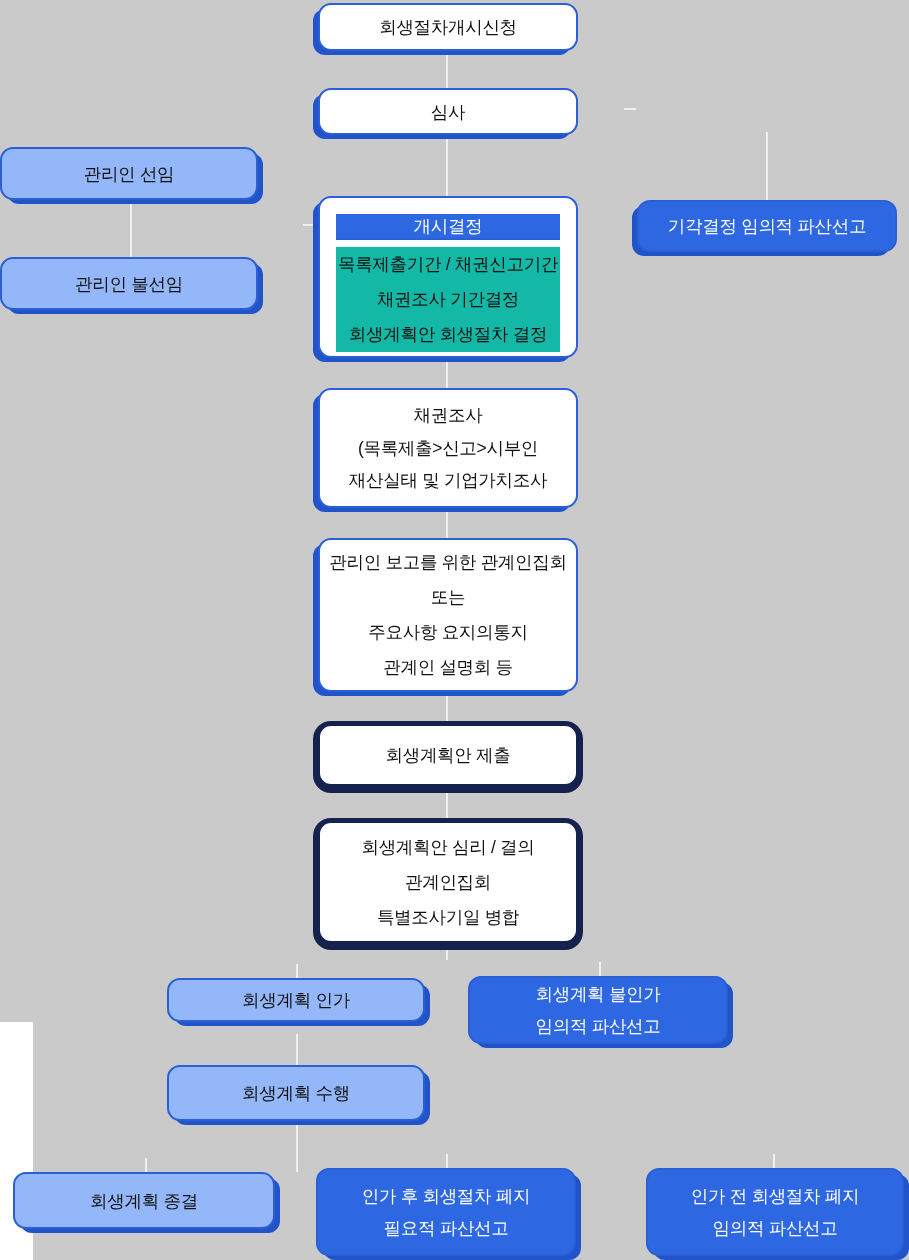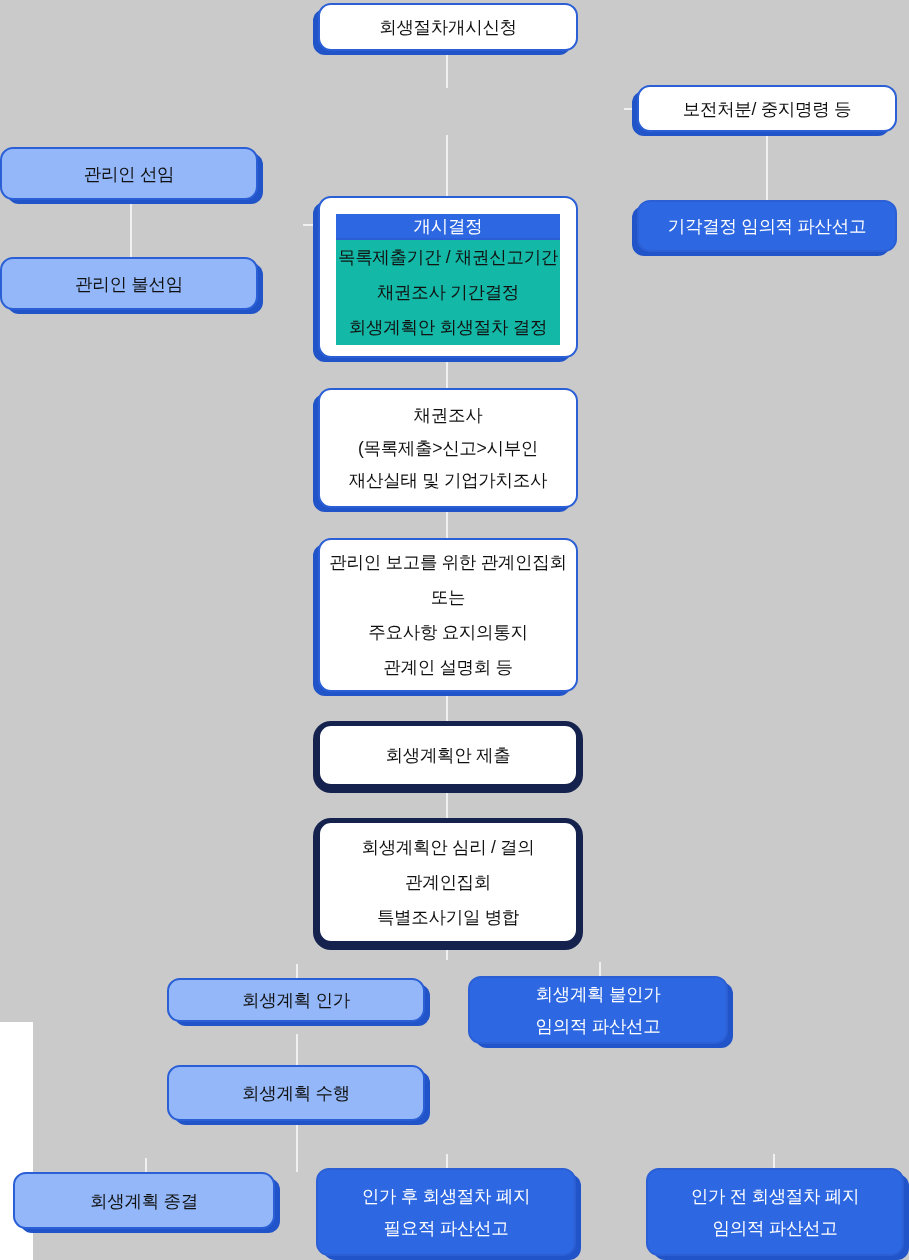--- a/index.html
+++ b/index.html
@@ -12,21 +12,21 @@
   .lb {background:#93b7f8;border:2px solid #2a5fd6;align-items:center;}
   .sb {background:#2d68e2;border:2px solid #2a5fd6;color:#ffffff;font-weight:500;}
   
   .sh-l{box-shadow:-6px 5px 0 -1px #2154c8;}
   .sh-r{box-shadow: 6px 5px 0 -1px #2154c8;}
   
   .navy{background:#ffffff;border:2px solid #15224e;box-shadow:0 2px 0 5px #15224e;}
   .ml{line-height:2.0;}
   .ml-tight{line-height:1.85;}
   
-  .combo{padding:16px;overflow:hidden;justify-content:flex-start;align-items:stretch;}
+  .combo{padding:16px;overflow:hidden;justify-content:flex-start;align-items:stretch;gap:7px;}
   .combo .hd{height:56px;background:#2d68e2;color:#fff;display:flex;align-items:center;justify-content:center;
              font-weight:500;border-bottom:2px solid #2a5fd6;}
   .combo .bd{flex:1;background:#14b8a6;display:flex;flex-direction:column;align-items:center;justify-content:center;
              line-height:2.0;}
   
   .cv{position:absolute;width:2px;background:rgba(255,255,255,0.72);}
   .ch{position:absolute;height:2px;background:rgba(255,255,255,0.72);}
   .white-patch{position:absolute;background:#ffffff;}
 </style>
 </head>
@@ -52,24 +52,24 @@
   <div class="cv" style="left:145px;top:1158px;height:14px;"></div>
   <div class="cv" style="left:446px;top:1154px;height:14px;"></div>
   <div class="cv" style="left:773px;top:1154px;height:14px;"></div>
   <div class="ch" style="left:303px;top:224px;width:13px;"></div>
   <div class="ch" style="left:624px;top:108px;width:12px;"></div>
 
   <div class="node w sh-l" style="left:318px;top:3px;width:260px;height:48px;">
     <span>회생절차개시신청</span>
   </div>
 
+  <div class="node w sh-l" style="left:318px;top:88px;width:260px;height:47px;">
+    <span>심사</span>
+  </div>
 
-  <div class="node w sh-l" style="left:637px;top:85px;width:260px;height:47px;">
-    <span>보전처분/ 중지명령 등</span>
-  </div>
 
   <div class="node lb sh-r" style="left:0px;top:147px;width:258px;height:53px;">
     <span>관리인 선임</span>
   </div>
 
   <div class="node w sh-l combo" style="left:318px;top:196px;width:260px;height:162px;">
     <div class="hd">개시결정</div>
     <div class="bd">
       <div>목록제출기간 / 채권신고기간</div>
       <div>채권조사 기간결정</div>

